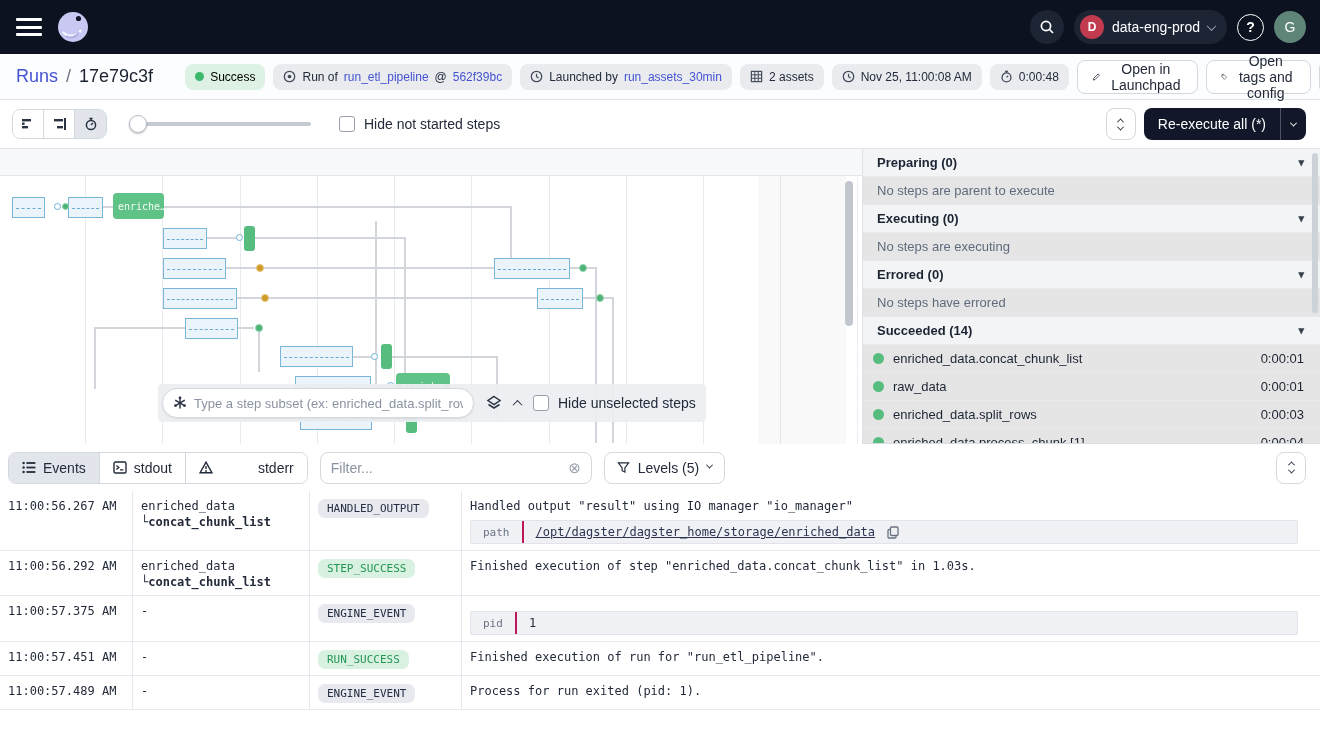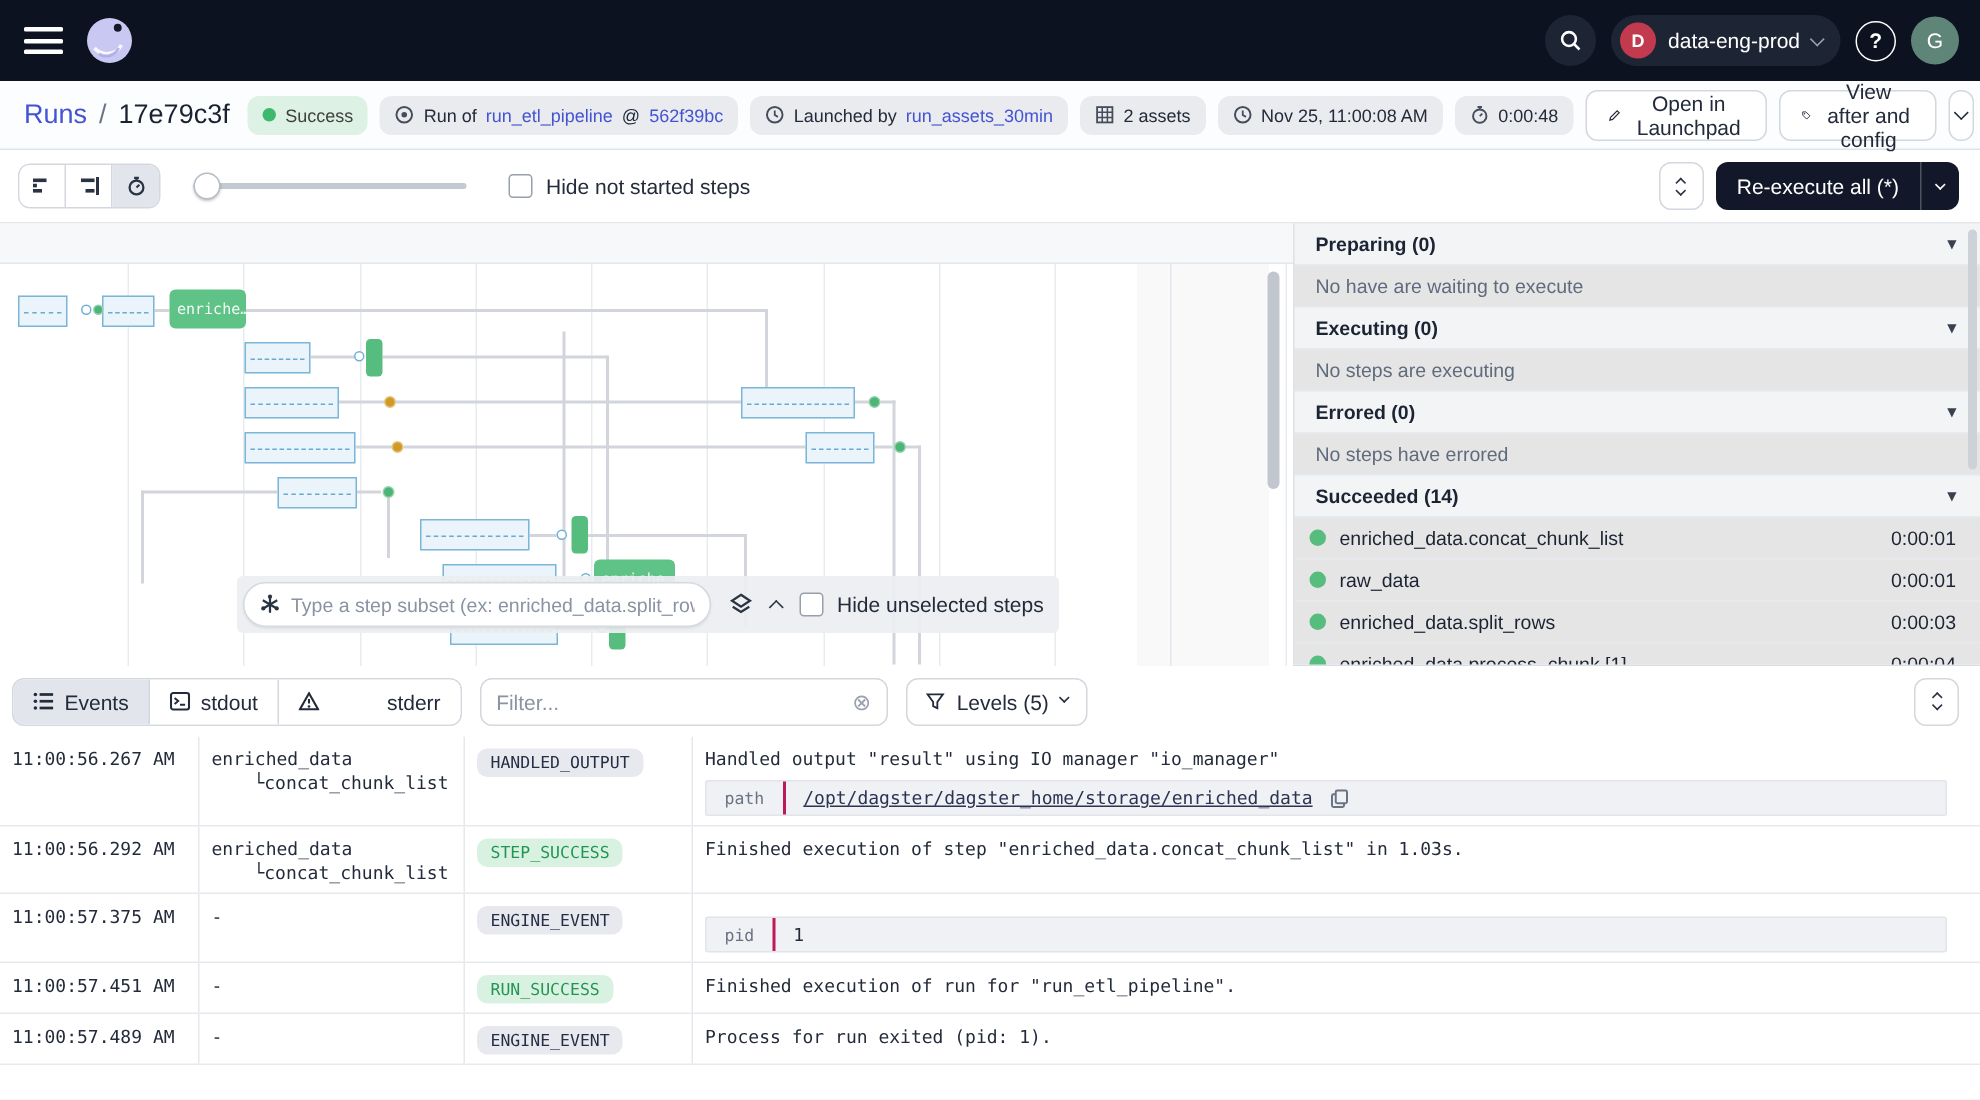--- a/index.html
+++ b/index.html
@@ -23,21 +23,21 @@
   .user-avatar { width:32px; height:32px; border-radius:50%; background:#5e8577; color:#fff; font-size:14px; display:flex; align-items:center; justify-content:center; cursor:pointer; }
   .cv { display:inline-block; width:7px; height:7px; border-right:1.7px solid; border-bottom:1.7px solid; transform:rotate(45deg) translate(-1px,-1px); }
   .cv.up { transform:rotate(-135deg) translate(-1px,-1px); }
   .ws-pill .cv { color:#9aa3b3; }
 
   
   .crumb { height:46px; background:#fcfdfe; border-bottom:1px solid #dfe3e9; display:flex; align-items:center; padding:0 14px 0 16px; gap:8px; }
   .crumb-link { color:#4453d2; font-size:18px; cursor:pointer; }
   .crumb-sep { color:#6b7484; font-size:18px; }
   .crumb-id { color:#1a2232; font-size:18px; }
-  .badge-success { display:flex; align-items:center; gap:6px; background:#ddf1e4; color:#404040; font-size:12px; border-radius:8px; height:26px; padding:0 10px; margin-left:4px; }
+  .badge-success { display:flex; align-items:center; gap:6px; background:#ddf1e4; color:#000000; font-size:12px; border-radius:8px; height:26px; padding:0 10px; margin-left:24px; }
   .badge-success .dot { width:9px; height:9px; border-radius:50%; background:#3cb96d; }
   .tag { display:flex; align-items:center; gap:6px; background:#e9ebef; color:#232b3a; font-size:12px; border-radius:8px; height:26px; padding:0 10px; white-space:nowrap; }
   .tag svg { flex:none; }
   .tag .lnk { color:#4453d2; cursor:pointer; }
   .hbtns { margin-left:auto; display:flex; gap:8px; }
   .btn { display:flex; align-items:center; gap:8px; height:34px; border:1px solid #d3d8df; border-radius:8px; background:#fff; padding:0 14px; font-size:14px; color:#232b3a; cursor:pointer; }
   .btn.sq { width:32px; padding:0; justify-content:center; }
 
   
   .gtoolbar { height:48px; display:flex; align-items:center; padding:0 14px 0 12px;justify-content:flex-end; }
@@ -109,21 +109,21 @@
   .levels .cv { width:5px; height:5px; margin-top:-2px; }
   .e-right { margin-left:auto; }
   .egrid { display:grid; grid-template-columns:133px 177px 152px 1fr; }
   .ehead { border-top:1px solid #e0e4e9; border-bottom:1px solid #d9dee4; height:27px; }
   .ehead .ecell { font-size:11px; color:#6d7687; letter-spacing:.3px; display:flex; align-items:center; }
   .ecell { padding:6px 10px 6px 8px; border-right:1px solid #e5e8ec; overflow:hidden; }
   .ecell:last-child { border-right:none; }
   .erows { flex:1; overflow:hidden; display:flex; flex-direction:column; }
   .erow { border-bottom:1px solid #e6e9ed; font-family:"DejaVu Sans Mono", monospace; font-size:12px; color:#232b3a; }
   .erow .ecell { padding-top:8px; }
-  .eop2 { font-weight:normal; margin-top:2px;text-align:right; }
+  .eop2 { font-weight:bold; margin-top:2px; }
   .pill { display:inline-block; font-size:11px; padding:4px 9px; border-radius:7px; line-height:1; }
   .pill.gray { background:#e7e9ee; color:#252e44; }
   .pill.green { background:#d9f1e1; color:#219653; }
   .emeta { display:flex; align-items:center; margin-top:7px; height:24px; background:#f0f1f4; border:1px solid #e1e4e8; border-radius:2px; max-width:828px; }
   .emk { padding:0 12px; align-self:stretch; display:flex; align-items:center; border-right:2px solid #be185d; color:#6a7383; font-size:11px; }
   .emv { padding:0 12px; font-size:12px; color:#232b3a; }
   .emv.link { text-decoration:underline; color:#2b3452; cursor:pointer; }
   .copy-ic { color:#6a7383; display:flex; align-items:center; cursor:pointer; }
 </style>
 </head>
@@ -227,21 +227,21 @@
         <svg width="14" height="14" viewBox="0 0 14 14">
           <path d="M2 12 l.8-3 L10 1.8 12.2 4 5 11.2 2 12z" fill="none" stroke="#232b3a" stroke-width="1.3"></path>
         </svg>
         <span>Open in Launchpad</span>
       </button>
       <button class="btn">
         <svg width="14" height="14" viewBox="0 0 14 14">
           <path d="M1.8 6.5 V1.8 H6.5 L12.2 7.5 7.5 12.2 z" fill="none" stroke="#232b3a" stroke-width="1.3"></path>
           <circle cx="4.4" cy="4.4" r="1" fill="#232b3a"></circle>
         </svg>
-        <span>View after and config</span>
+        <span>Open tags and config</span>
       </button>
       <button class="btn sq">
           <span class="cv"></span>
         </button>
     </div>
   </div>
 
   <div class="gtoolbar">
     <div class="seg">
       <div class="seg-btn">
@@ -414,21 +414,21 @@
       <div>
 
       <div class="prow head">
 
             <span class="ptext">Preparing (0)</span>
 
             <span class="pcaret">▾</span>
           </div>
           <div class="prow empty">
 
-            <span class="ptext">No have are waiting to execute</span>
+            <span class="ptext">No steps are parent to execute</span>
 
           </div>
           <div class="prow head">
 
             <span class="ptext">Executing (0)</span>
 
             <span class="pcaret">▾</span>
           </div>
           <div class="prow empty">
 

